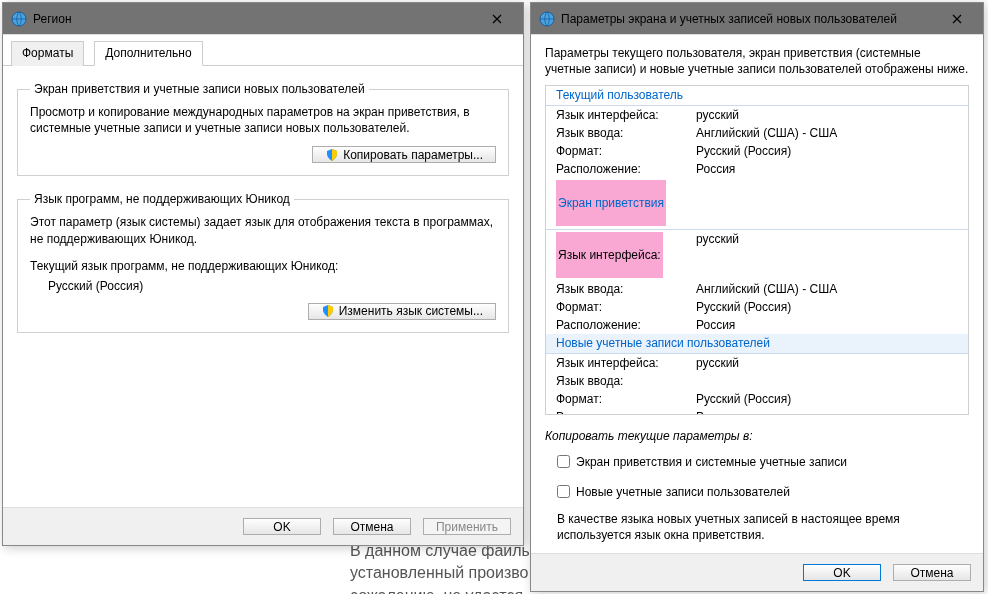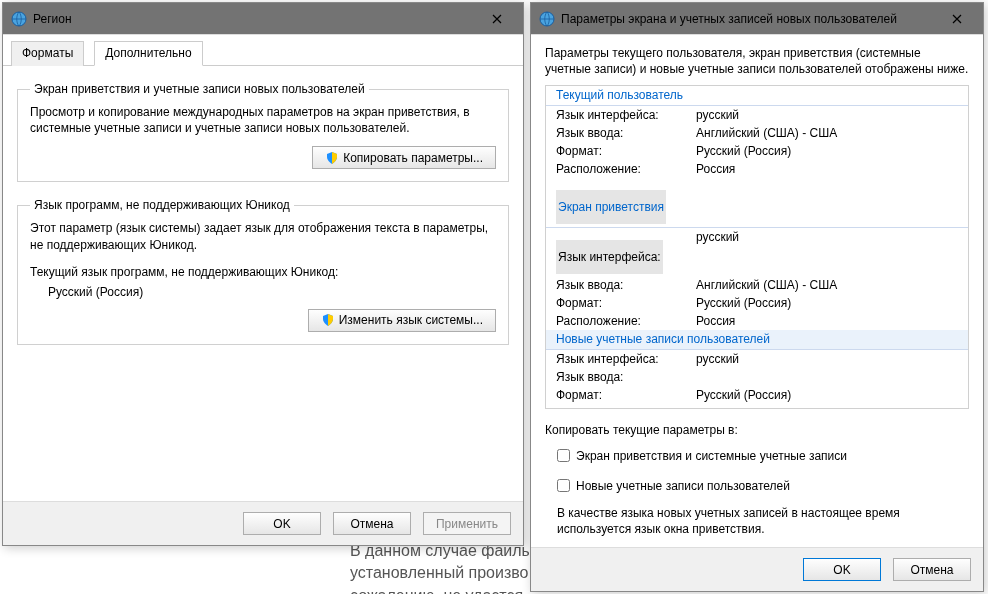--- a/index.html
+++ b/index.html
@@ -88,21 +88,21 @@
   }
   .desc { color: #000; line-height: 1.35; }
 
   .btnrow {
     display: flex;
     justify-content: flex-end;
     margin-top: 10px;
   }
   button.winbtn {
     min-width: 78px;
-    height: 23px;
+    height: 17px;
     border: 1px solid #adadad;
     background: linear-gradient(#fefefe,#e6e6e6);
     font-family: inherit;
     font-size: 12px;
     padding: 0 12px;
     cursor: pointer;
     margin-left: 6px;
     display: inline-flex;
     align-items: center;
     justify-content: center;
@@ -138,21 +138,21 @@
     color: #0066cc;
     font-size: 12px;
     padding: 2px 6px 3px 10px;
     border-bottom: 1px solid #ccd9ee;
     display: flex;
     align-items: center;
   }
   .kv { display: flex; padding: 2px 6px 2px 10px; }
   .kv .k { width: 140px; }
   .kv .v { flex: 1; }
-  .hl { background: #e5e5e5; display: inline-block; padding: 10px 2px; margin-top: 10px; }
+  .hl { background: #f9a8d4; display: inline-block; padding: 16px 2px; }
 
   .checkrow {
     display: flex;
     align-items: center;
     gap: 6px;
     margin: 4px 0;
     padding-left: 12px;
   }
   input[type=checkbox] { margin: 0; }
 
@@ -211,21 +211,21 @@
                 <path d="M7 1l5 2v3c0 4-5 7-5 7V1z" fill="#ffcc00"></path>
               </svg>
           </span>
           <span>Копировать параметры...</span>
         </button>
       </div>
     </fieldset>
 
     <fieldset class="group">
       <legend>Язык программ, не поддерживающих Юникод</legend>
-      <div class="desc">Этот параметр (язык системы) задает язык для отображения текста в параметры, не поддерживающих Юникод.</div>
+      <div class="desc">Этот параметр (язык системы) задает язык для отображения текста в программах, не поддерживающих Юникод.</div>
       <div style="margin-top:12px;">Текущий язык программ, не поддерживающих Юникод:</div>
       <div style="padding:6px 0 0 18px;">Русский (Россия)</div>
       <div class="btnrow">
         <button class="winbtn">
           <span class="shield">
             <svg viewBox="0 0 14 14">
                 <path d="M7 1l5 2v3c0 4-5 7-5 7s-5-3-5-7V3z" fill="#1e90ff"></path>
                 <path d="M7 1l5 2v3c0 4-5 7-5 7V1z" fill="#ffcc00"></path>
               </svg>
           </span>
@@ -318,21 +318,21 @@
       <div class="kv">
           <div class="k">Формат:</div>
           <div class="v">Русский (Россия)</div>
         </div>
       <div class="kv">
           <div class="k">Расположение:</div>
           <div class="v">Россия</div>
         </div>
     </div>
 
-    <div style="margin-top:6px;">Копировать текущие параметры в:</div>
+    <div style="margin-top:6px;font-style:italic;">Копировать текущие параметры в:</div>
     <label class="checkrow">
       <input type="checkbox" style="">
       <span>Экран приветствия и системные учетные записи</span>
     </label>
     <label class="checkrow">
       <input type="checkbox" style="">
       <span>Новые учетные записи пользователей</span>
     </label>
     <div class="desc" style="padding-left:12px;">В качестве языка новых учетных записей в настоящее время используется язык окна приветствия.</div>
   </div>

